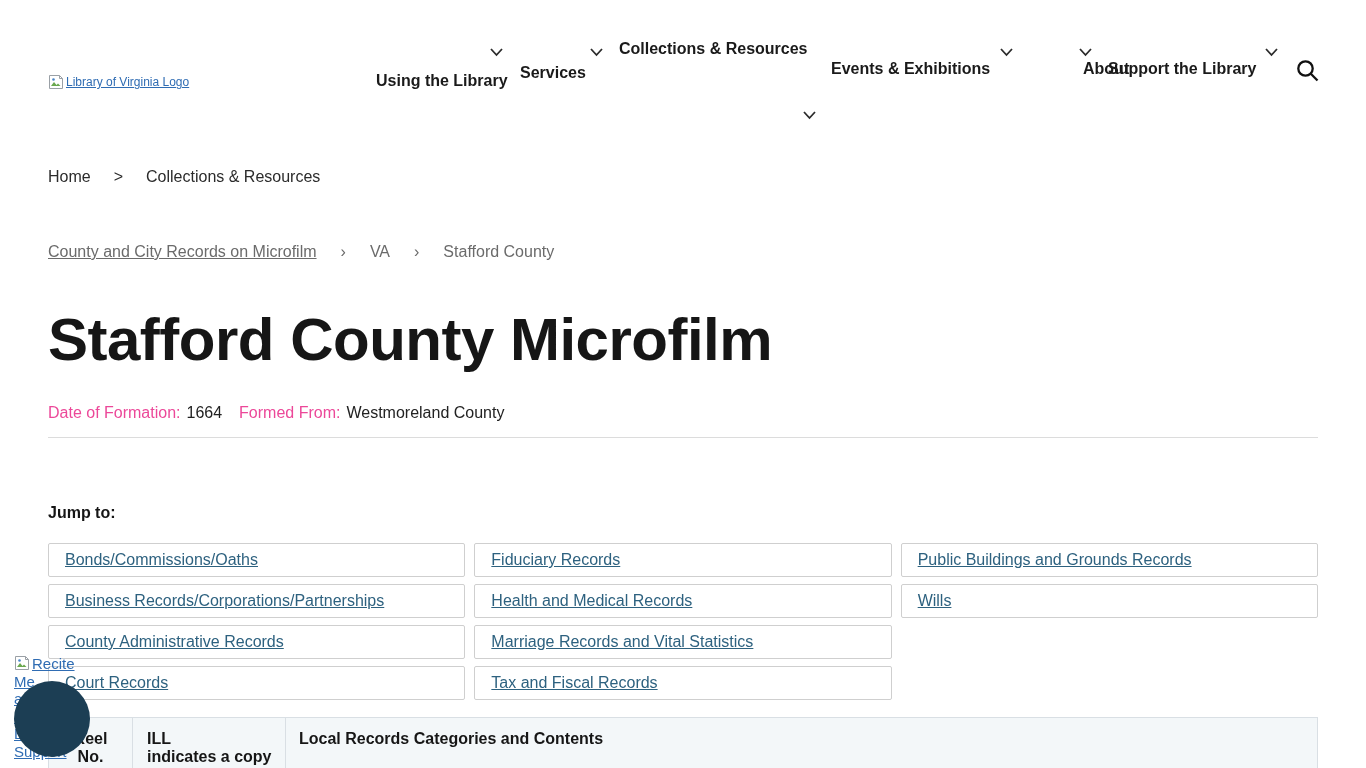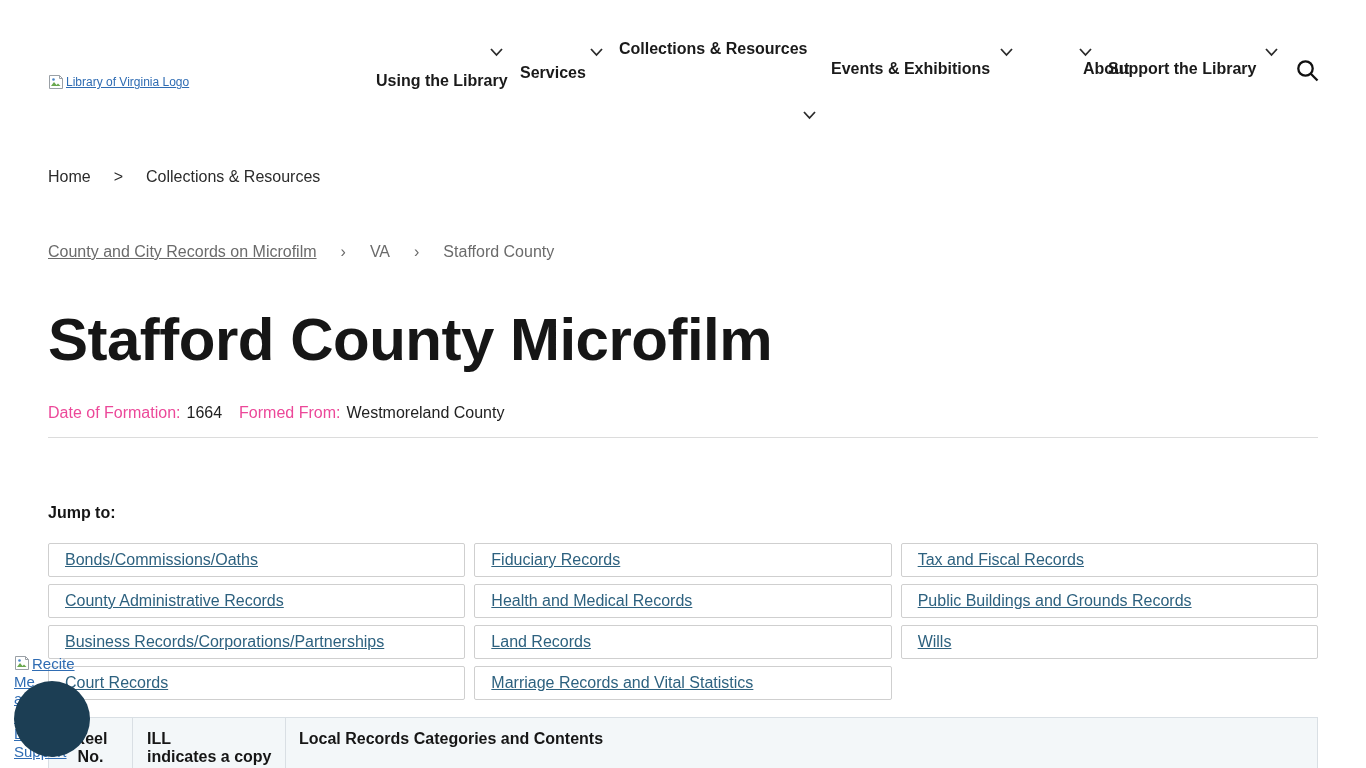--- a/index.html
+++ b/index.html
@@ -137,36 +137,33 @@
   <div class="rule"></div>
 
 
   <div class="jumplabel">Jump to:</div>
 
   <div class="jumpgrid">
     <div class="jumpbox">
         <span>Bonds/Commissions/Oaths</span>
       </div>
     <div class="jumpbox">
+        <span>Business Records/Corporations/Partnerships</span>
+      </div>
+    <div class="jumpbox">
         <span>County Administrative Records</span>
       </div>
     <div class="jumpbox">
-        <span>Business Records/Corporations/Partnerships</span>
-      </div>
-    <div class="jumpbox">
         <span>Court Records</span>
       </div>
     <div class="jumpbox">
         <span>Fiduciary Records</span>
       </div>
     <div class="jumpbox">
         <span>Health and Medical Records</span>
-      </div>
-    <div class="jumpbox">
-        <span>Land Records</span>
       </div>
     <div class="jumpbox">
         <span>Marriage Records and Vital Statistics</span>
       </div>
     <div class="jumpbox">
         <span>Tax and Fiscal Records</span>
       </div>
     <div class="jumpbox">
         <span>Public Buildings and Grounds Records</span>
       </div>

